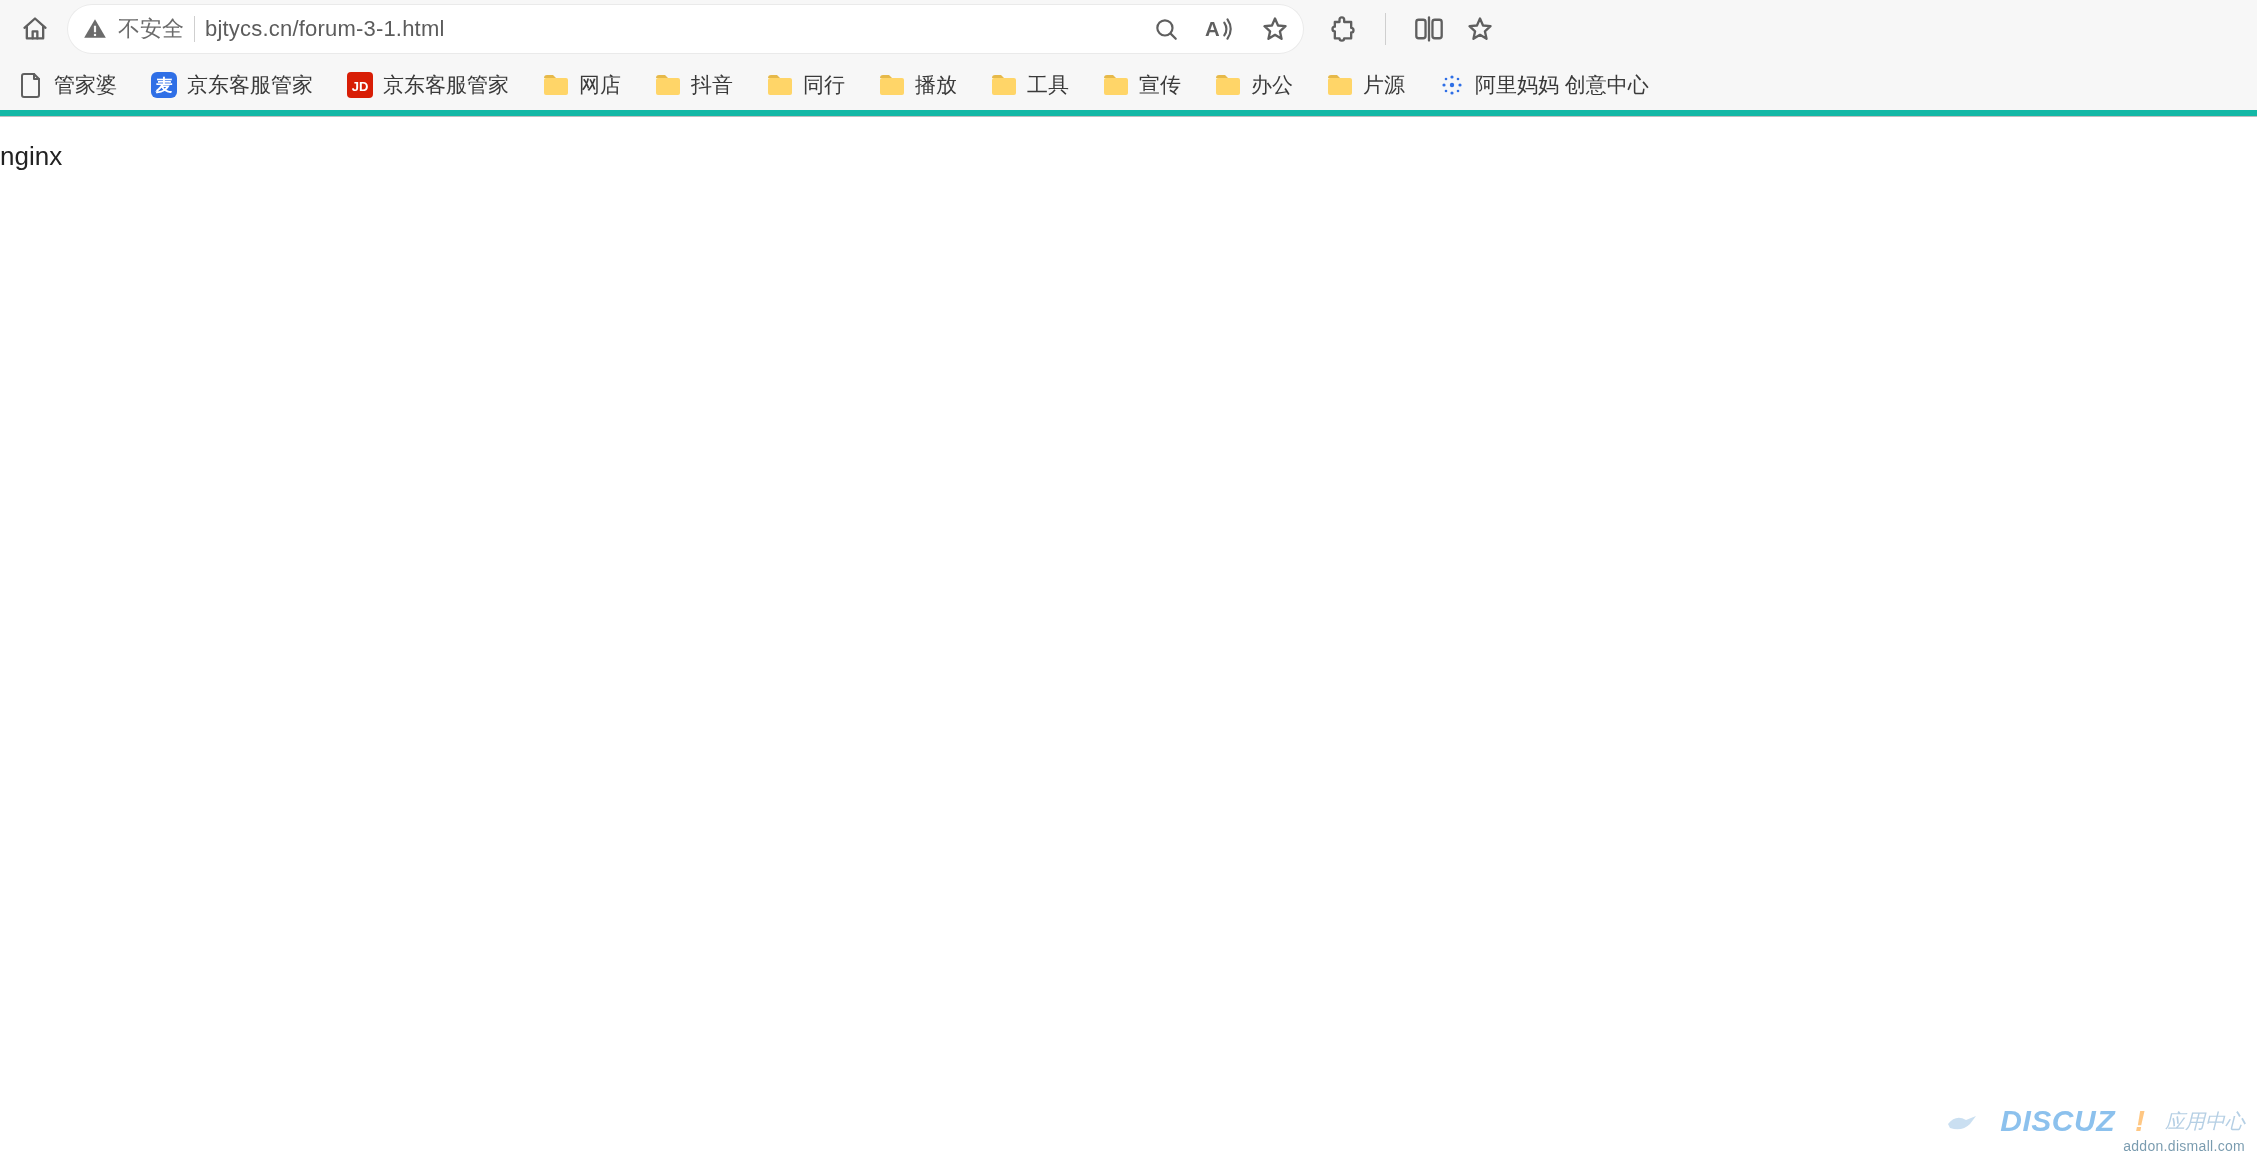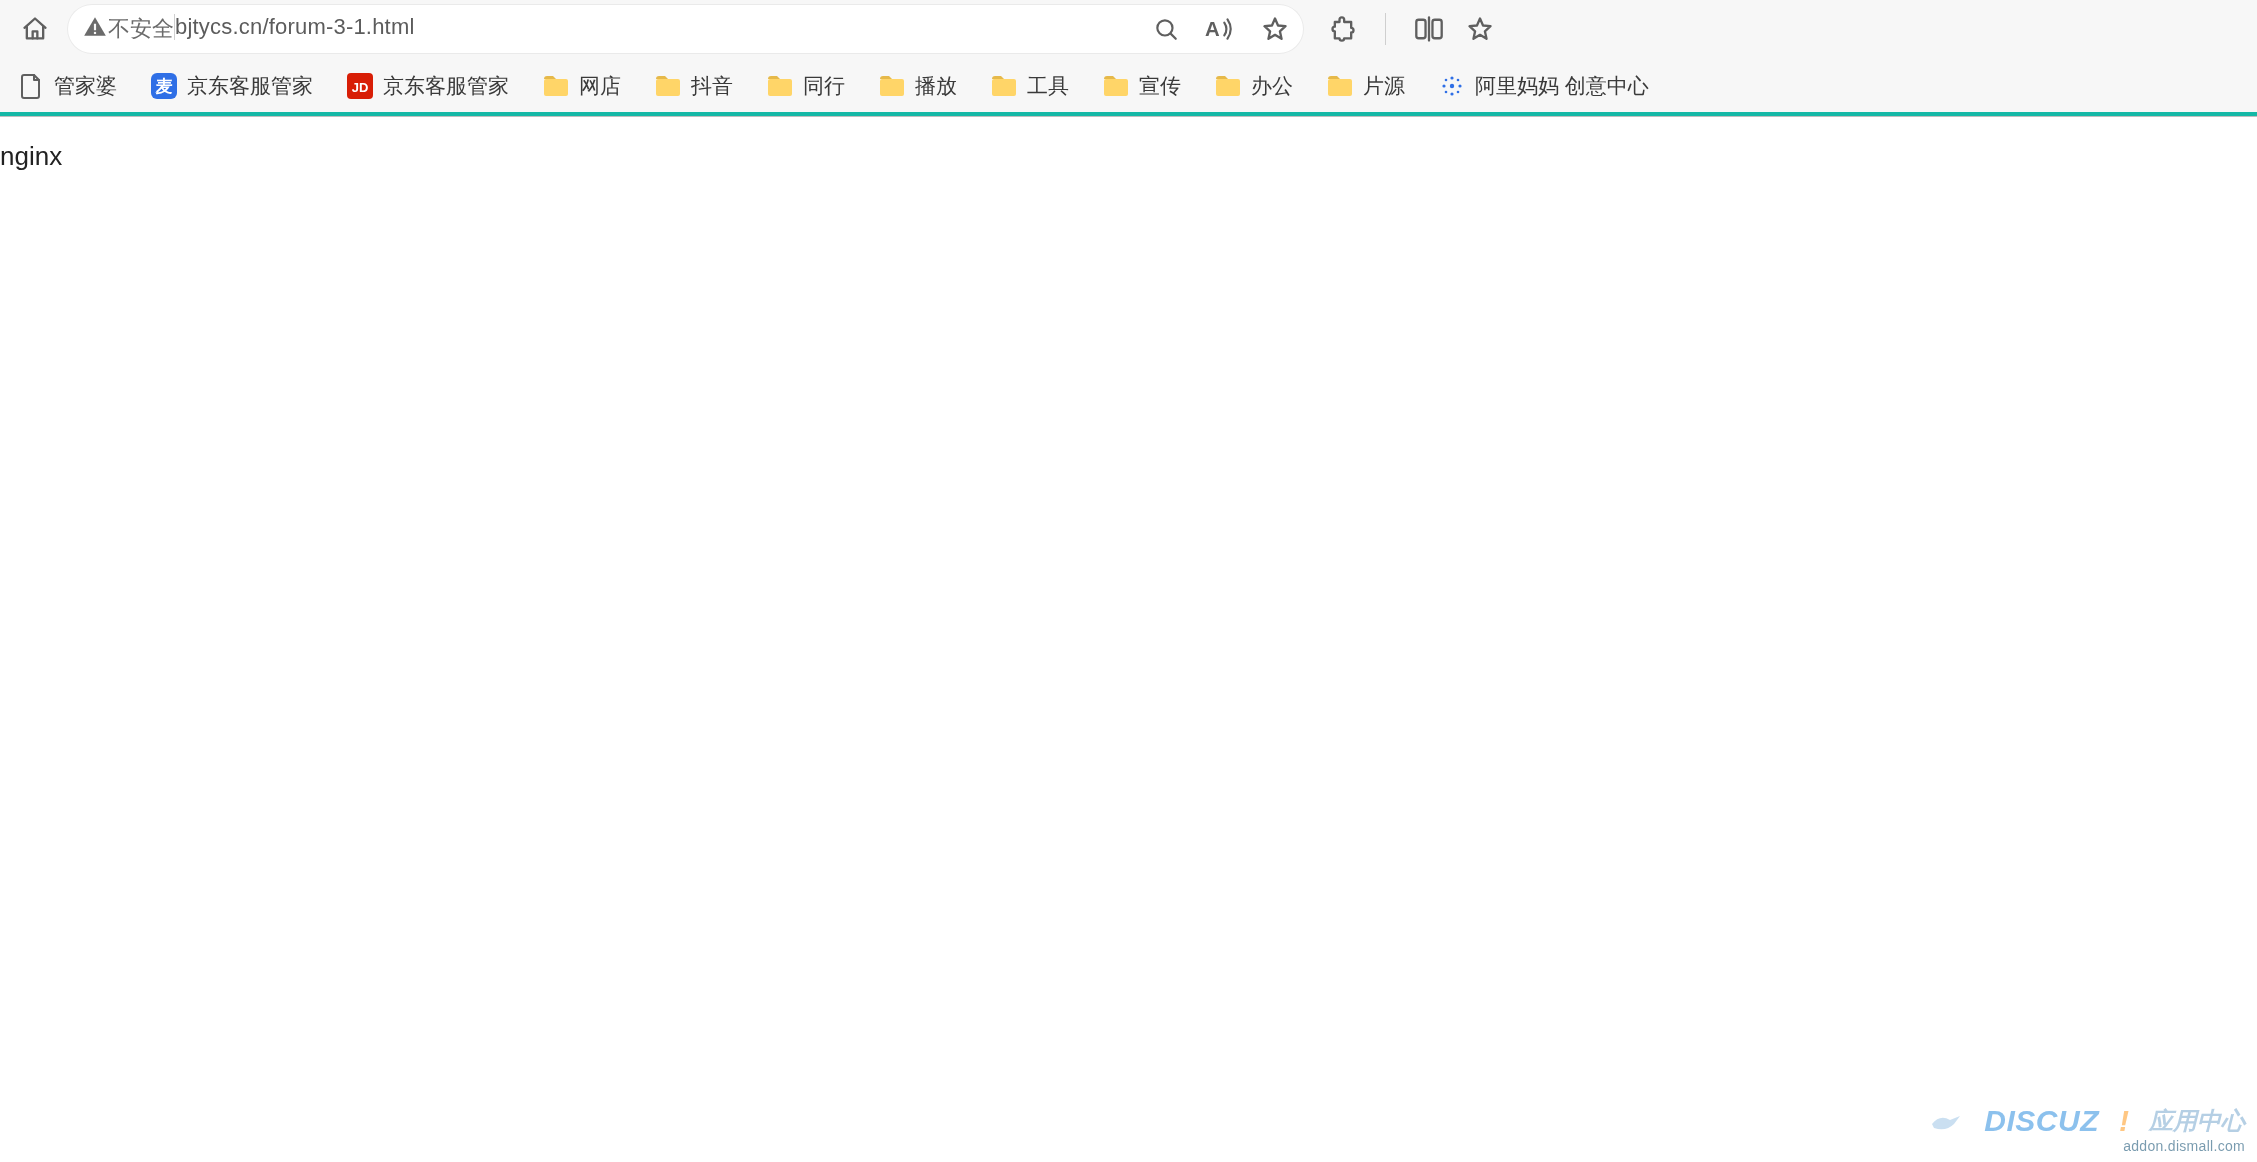--- a/index.html
+++ b/index.html
@@ -30,33 +30,33 @@
     flex: 0 0 1235px;
     height: 48px;
     background: #ffffff;
     border-radius: 24px;
     display: flex;
     align-items: center;
     padding: 0 14px;
     gap: 14px;
     box-shadow: 0 0 0 1px rgba(0,0,0,0.05);
   }
-  .addr-left { display: flex; align-items: flex-start; }
+  .addr-left { display: flex; align-items: center; gap: 10px; }
   .sec-label { color: #6b6b6b; font-size: 22px; }
   .divider-v { width: 1px; height: 26px; background: #cfcfcf; }
   .url { color: #5c5c5c; font-size: 22px; letter-spacing: 0.2px; }
   .addr-right { margin-left: auto; display: flex; align-items: center; gap: 26px; }
   .toolbar-icons { display: flex; align-items: center; gap: 22px; margin-left: 18px; }
   .tb-divider { width: 1px; height: 32px; background: #cfcfcf; margin: 0 6px; }
 
   
   .bookmarks {
     height: 56px;
     background: #f7f7f7;
-    border-bottom: 4px solid #14b8a6;
+    border-bottom: 6px solid #14b8a6;
     display: flex;
     align-items: center;
     padding: 0 14px;
     gap: 26px;
   }
   .bm-item {
     display: flex; align-items: center; gap: 10px;
     font-size: 21px; color: #3a3a3a;
     cursor: pointer;
     border-radius: 4px;
@@ -94,21 +94,21 @@
     opacity: 0.55;
     font-style: italic;
   }
   .wm-row1 { display:flex; align-items:center; justify-content:flex-end; gap:20px; }
   .wm-discuz {
     font-family: Arial, sans-serif;
     font-size: 30px; font-weight: 800;
     color: #2f8fe0; letter-spacing: 0.5px;
   }
   .wm-bang { color:#ff9a1f; font-size:30px; font-weight:800; }
-  .wm-cn { font-size: 24px; color:#7aa9cf; font-weight:700; }
+  .wm-cn { font-size: 20px; color:#7aa9cf; font-weight:400; }
   .wm-sub { font-size: 14px; color:#0c4a6e; font-style: normal; letter-spacing:0.3px; }
 
   .icon-stroke { stroke:#5f5f5f; stroke-width:2; fill:none; stroke-linecap:round; stroke-linejoin:round; }
 </style>
 </head>
 <body>
 
 <div class="toolbar">
   <div class="home-btn">
     <svg width="28" height="28" viewBox="0 0 24 24">

